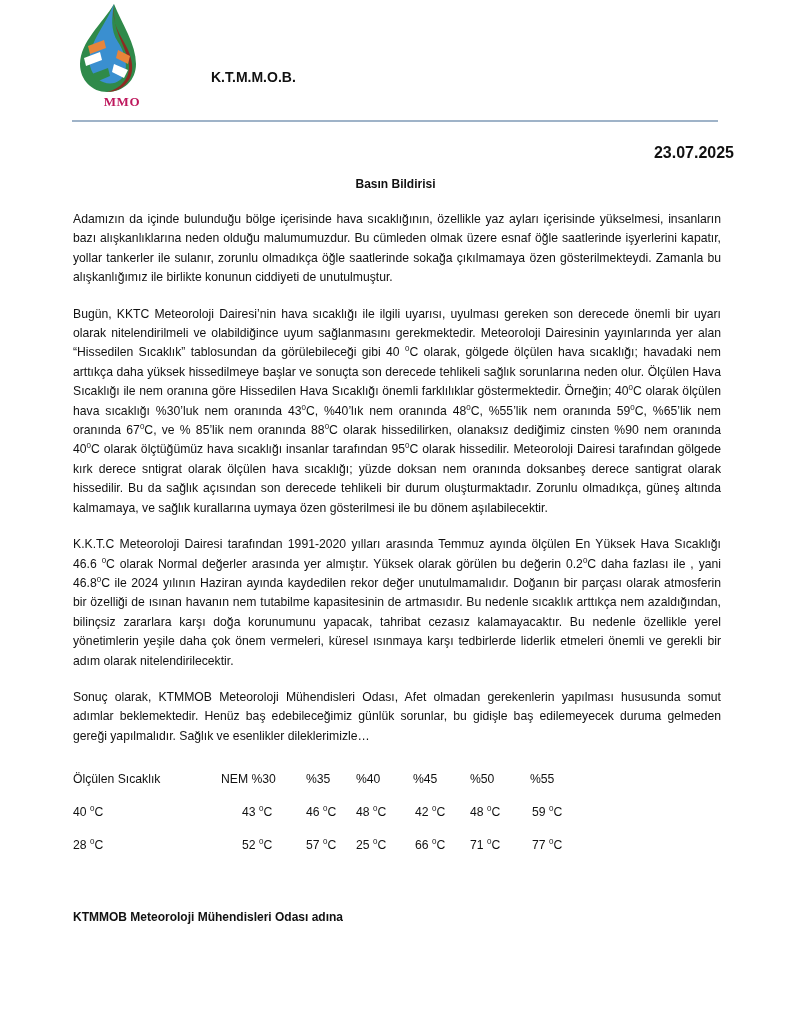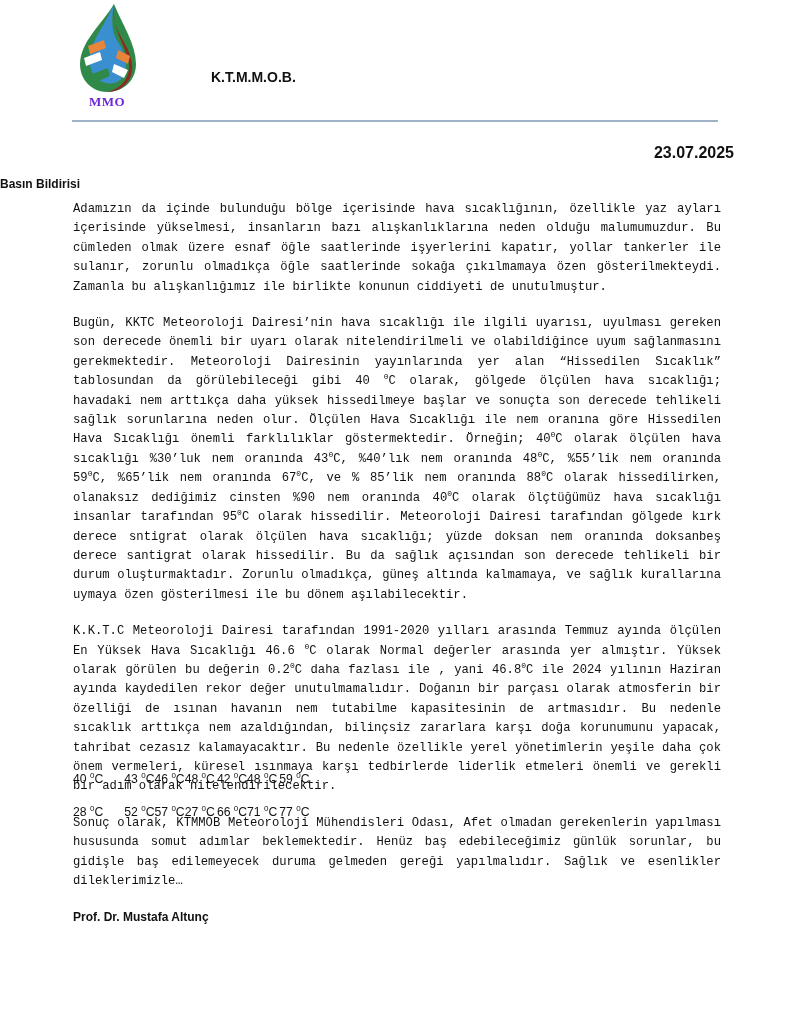--- a/index.html
+++ b/index.html
@@ -1,27 +1,27 @@
 <!DOCTYPE html>
 <html><head>
 <meta charset="utf-8">
 <style>
   html, body { margin: 0; padding: 0; background: #ffffff; }
   body { width: 791px; height: 1024px; position: relative; overflow: hidden;
          font-family: "Liberation Sans", "DejaVu Sans", sans-serif; color: #111; }
   .logo { position: absolute; left: 74px; top: 2px; width: 66px; height: 108px; }
   .logo svg { display: block; }
-  .logo-text { position: absolute; left: 0; top: 92px; width: 66px; text-align: center;
+  .logo-text { position: absolute; left: 0; top: 92px; width: 66px; text-align: right;
                font-family: "Liberation Serif", "DejaVu Serif", serif; font-weight: bold;
-               font-size: 13px; color: #6d28d9; letter-spacing: 0.5px; }
+               font-size: 13px; color: #be185d; letter-spacing: 0.5px; }
   .org { position: absolute; left: 181px; top: 66px; font-weight: bold; font-size: 14px; line-height: 22px; color: #111; margin-left: 30px; }
   .rule { position: absolute; left: 72px; top: 120px; width: 646px; height: 2px; background: #9fb3c8; }
   .date { position: absolute; right: 57px; top: 144px; font-weight: bold; font-size: 16px; }
-  .title { position: absolute; left: 0; width: 791px; top: 177px; font-weight: bold; font-size: 12px; }
-  .body { position: absolute; left: 73px; width: 648px; top: 200px; font-size: 12.2px; line-height: 19.4px; font-family: Liberation Mono, monospace; }
+  .title { position: absolute; left: 0; width: 791px; top: 177px; text-align: center; font-weight: bold; font-size: 12px; }
+  .body { position: absolute; left: 73px; width: 648px; top: 210px; font-size: 12.2px; line-height: 19.4px; }
   .body p { margin: 0 0 17px 0; text-align: justify; }
   sup { font-size: 8px; line-height: 0; vertical-align: 5px; }
   .temp-table { position: absolute; left: 73px; top: 772px; font-size: 12.2px; border-collapse: collapse; }
   .temp-table td { padding: 0; height: 33px; vertical-align: top; white-space: nowrap; }
   .c0 { width: 148px; }
   .sign { position: absolute; left: 73px; top: 904px; font-weight: bold; font-size: 12px; line-height: 26px; }
 </style>
 </head>
 <body>
 
@@ -50,36 +50,45 @@
 
 <div class="body">
   <p>Adamızın da içinde bulunduğu bölge içerisinde hava sıcaklığının, özellikle yaz ayları içerisinde yükselmesi, insanların bazı alışkanlıklarına neden olduğu malumumuzdur.  Bu cümleden olmak üzere esnaf öğle saatlerinde işyerlerini kapatır, yollar tankerler ile sulanır,  zorunlu olmadıkça öğle saatlerinde sokağa çıkılmamaya özen gösterilmekteydi.  Zamanla bu alışkanlığımız  ile birlikte konunun ciddiyeti  de unutulmuştur.</p>
   <p><span>Bugün, KKTC Meteoroloji Dairesi’nin hava sıcaklığı ile ilgili uyarısı, uyulması gereken son derecede önemli bir uyarı olarak nitelendirilmeli ve olabildiğince uyum sağlanmasını gerekmektedir. Meteoroloji Dairesinin yayınlarında yer alan “Hissedilen Sıcaklık” tablosundan da  görülebileceği gibi  40 </span><sup>0</sup><span>C olarak, gölgede  ölçülen hava sıcaklığı; havadaki nem arttıkça daha yüksek hissedilmeye başlar ve sonuçta son derecede tehlikeli sağlık sorunlarına neden olur. Ölçülen Hava Sıcaklığı ile nem oranına göre Hissedilen Hava Sıcaklığı önemli farklılıklar göstermektedir. Örneğin; 40</span><sup>0</sup><span>C olarak ölçülen hava sıcaklığı  %30’luk nem oranında 43</span><sup>0</sup><span>C,  %40’lık nem oranında 48</span><sup>0</sup><span>C,  %55’lik nem oranında 59</span><sup>0</sup><span>C,  %65’lik nem oranında 67</span><sup>0</sup><span>C, ve % 85’lik nem oranında 88</span><sup>0</sup><span>C olarak hissedilirken, olanaksız dediğimiz cinsten %90 nem oranında 40</span><sup>0</sup><span>C olarak ölçtüğümüz hava sıcaklığı insanlar tarafından  95</span><sup>0</sup><span>C olarak hissedilir.  Meteoroloji Dairesi tarafından  gölgede kırk derece sntigrat olarak ölçülen hava sıcaklığı;  yüzde doksan nem oranında doksanbeş derece santigrat olarak hissedilir.  Bu da sağlık açısından son derecede tehlikeli  bir durum oluşturmaktadır. Zorunlu olmadıkça, güneş altında kalmamaya, ve sağlık kurallarına uymaya özen gösterilmesi ile bu dönem aşılabilecektir.</span></p>
   <p><span>K.K.T.C Meteoroloji Dairesi tarafından 1991-2020 yılları arasında Temmuz ayında ölçülen En Yüksek Hava Sıcaklığı 46.6 </span><sup>0</sup><span>C olarak Normal değerler arasında yer almıştır. Yüksek olarak görülen bu değerin 0.2</span><sup>0</sup><span>C daha fazlası ile , yani 46.8</span><sup>0</sup><span>C  ile  2024 yılının Haziran ayında kaydedilen rekor değer unutulmamalıdır. Doğanın bir parçası olarak atmosferin bir özelliği de ısınan havanın nem tutabilme kapasitesinin de artmasıdır. Bu nedenle sıcaklık arttıkça nem azaldığından, bilinçsiz zararlara karşı doğa korunumunu yapacak, tahribat cezasız kalamayacaktır.  Bu nedenle özellikle yerel yönetimlerin  yeşile daha çok önem vermeleri, küresel ısınmaya karşı tedbirlerde liderlik etmeleri önemli  ve gerekli bir adım olarak nitelendirilecektir.</span></p>
   <p>Sonuç olarak, KTMMOB Meteoroloji Mühendisleri Odası, Afet olmadan gerekenlerin yapılması hususunda somut adımlar beklemektedir. Henüz baş edebileceğimiz günlük sorunlar, bu gidişle baş edilemeyecek duruma gelmeden gereği yapılmalıdır. Sağlık ve esenlikler dileklerimizle…</p>
 </div>
 
 <table class="temp-table">
   <tbody>
+      <tr>
+    <td class="c0">Ölçülen Sıcaklık</td>
+    <td style="width:85px">NEM %30</td>
+    <td style="width:50px">%35</td>
+    <td style="width:57px">%40</td>
+    <td style="width:57px">%45</td>
+    <td style="width:60px">%50</td>
+    <td style="width:40px">%55</td>
+  </tr>
   <tr>
     <td><span>40 </span><sup>0</sup><span>C</span></td>
     <td style="padding-left:21px"><span>43 </span><sup>0</sup><span>C</span></td>
     <td><span>46 </span><sup>0</sup><span>C</span></td>
     <td><span>48 </span><sup>0</sup><span>C</span></td>
     <td style="padding-left:2px"><span>42 </span><sup>0</sup><span>C</span></td>
     <td><span>48 </span><sup>0</sup><span>C</span></td>
     <td style="padding-left:2px"><span>59 </span><sup>0</sup><span>C</span></td>
   </tr>
   <tr>
     <td><span>28 </span><sup>0</sup><span>C</span></td>
     <td style="padding-left:21px"><span>52 </span><sup>0</sup><span>C</span></td>
     <td><span>57 </span><sup>0</sup><span>C</span></td>
-    <td><span>27 </span><sup>0</sup><span>C</span></td>
+    <td><span>25 </span><sup>0</sup><span>C</span></td>
     <td style="padding-left:2px"><span>66 </span><sup>0</sup><span>C</span></td>
     <td><span>71 </span><sup>0</sup><span>C</span></td>
     <td style="padding-left:2px"><span>77 </span><sup>0</sup><span>C</span></td>
   </tr>
 </tbody>
   </table>
 
 <div class="sign">
-  <div>Prof. Dr. Mustafa Altunç</div>
+  <div>KTMMOB Meteoroloji Mühendisleri Odası adına</div>
 </div>
 
 </body></html>

